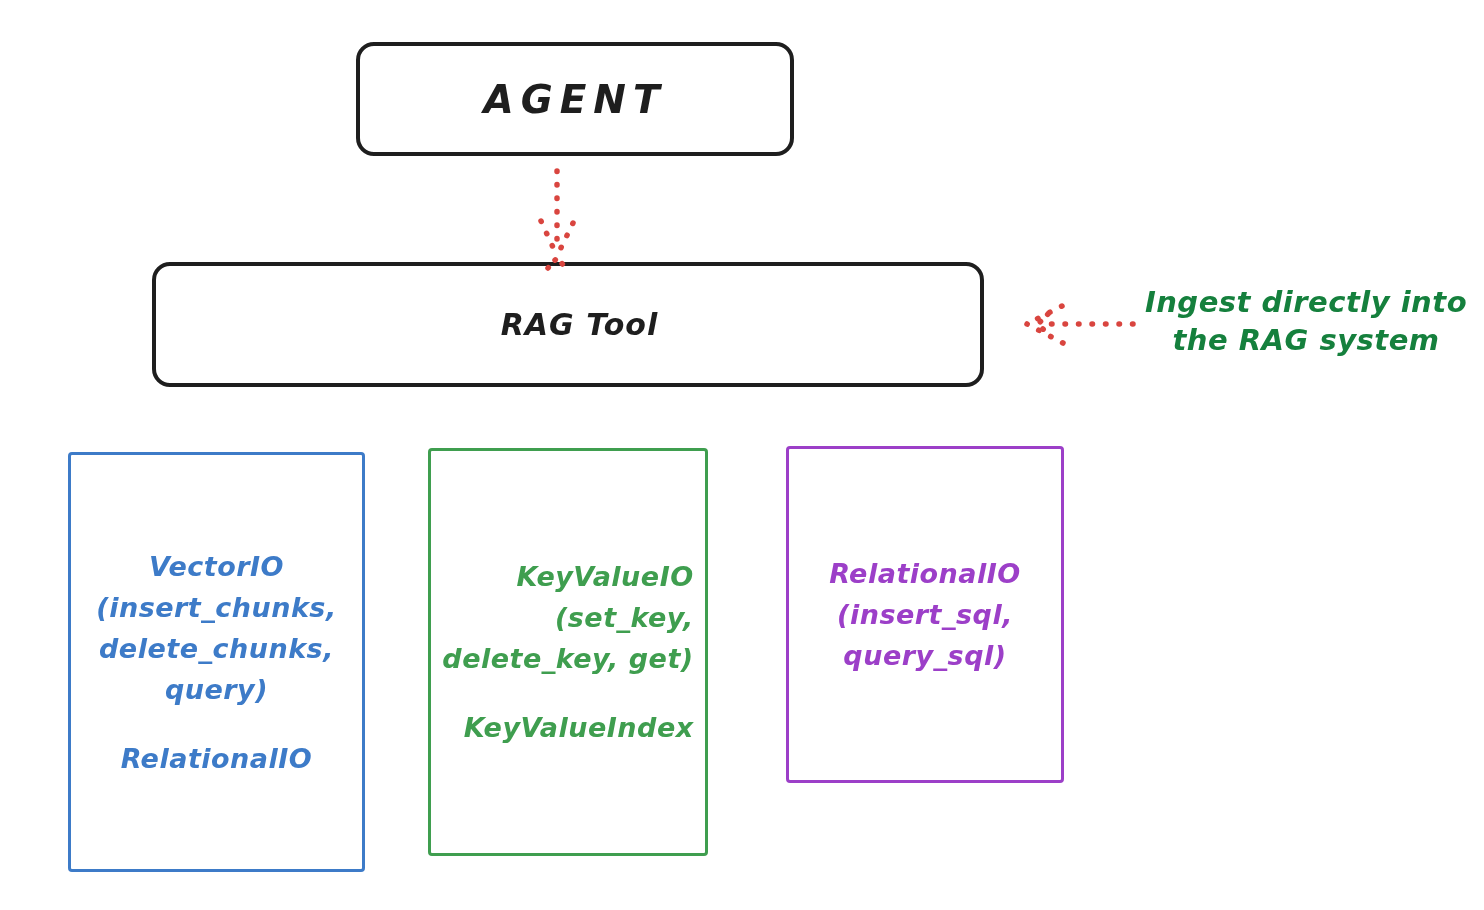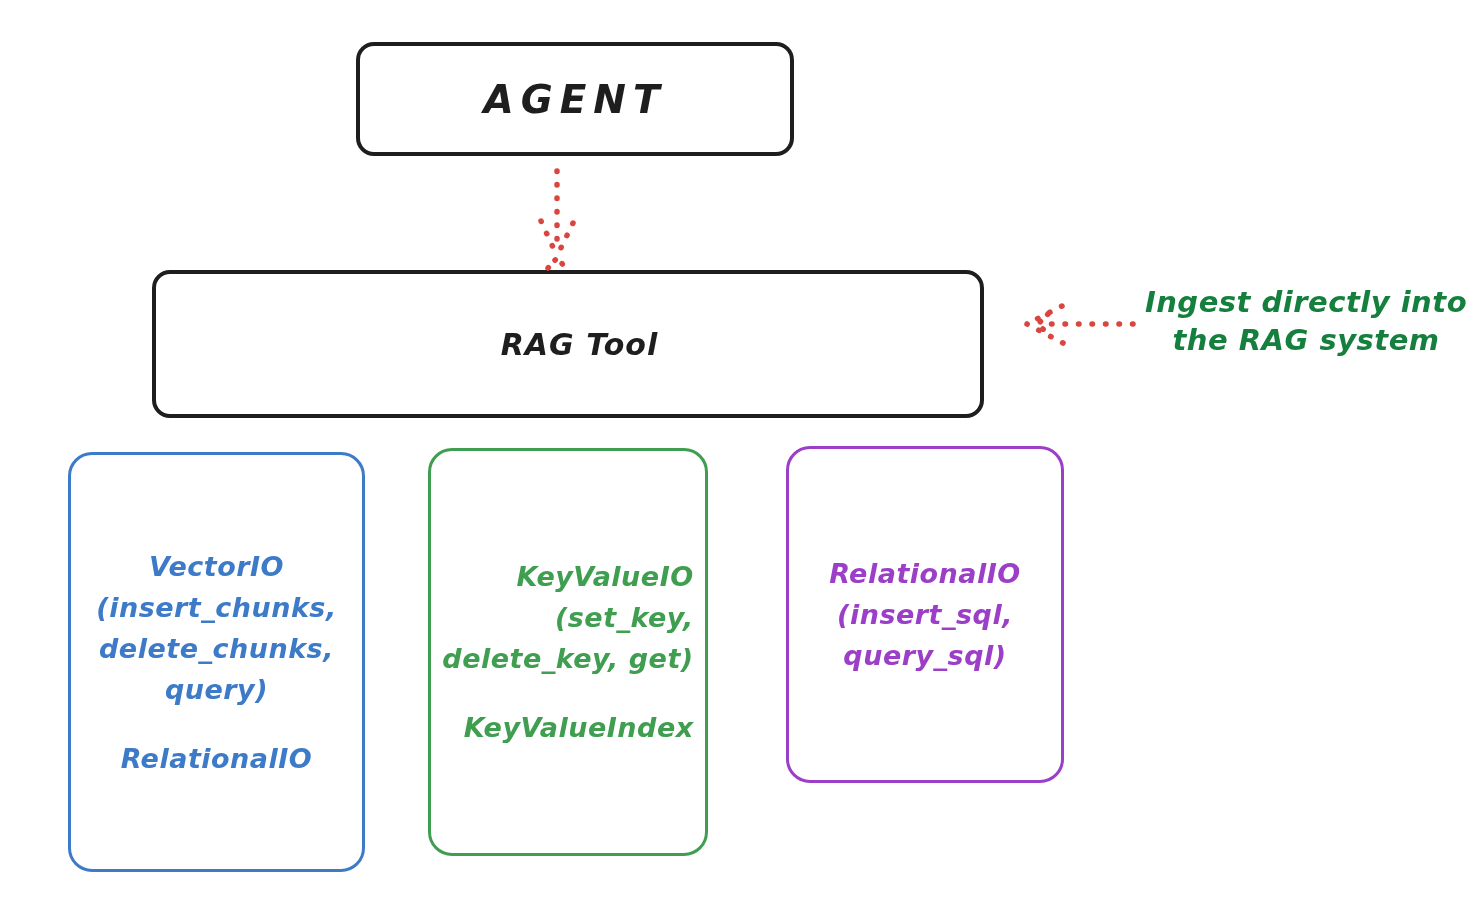--- a/index.html
+++ b/index.html
@@ -37,33 +37,33 @@
     height: 114px;
   }
   .agent-box .node-label {
     font-size: 39px;
     font-weight: bold;
     letter-spacing: 7px;
     font-style: italic;
   }
   .ragtool-box {
     left: 152px;
-    top: 270px;
+    top: 262px;
     width: 832px;
-    height: 148px;
+    height: 125px;
     padding-left: 23px;
   }
   .ragtool-box .node-label {
     font-size: 30px;
     font-weight: bold;
     letter-spacing: 1px;
     font-style: italic;
   }
   .storage-box {
-    border-radius: 24px;
+    border-radius: 4px;
     flex-direction: column;
     text-align: center;
     font-weight: bold;
     font-style: italic;
     font-size: 27px;
     line-height: 41px;
     letter-spacing: 0.5px;
   }
   .storage-vector   { left: 68px;  top: 452px; width: 297px; height: 420px; }
   .storage-keyvalue { left: 428px; top: 448px; width: 280px; height: 408px; text-align: right; }

